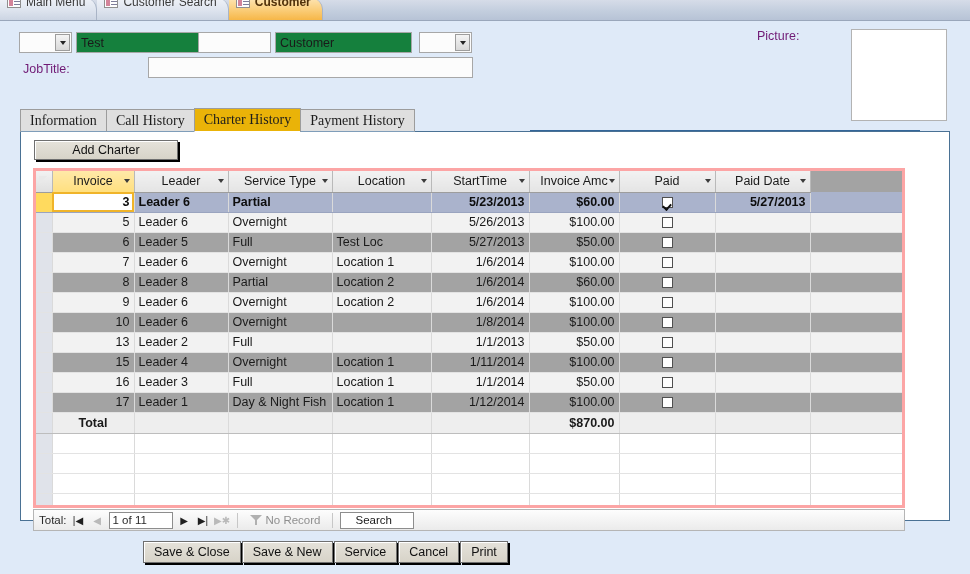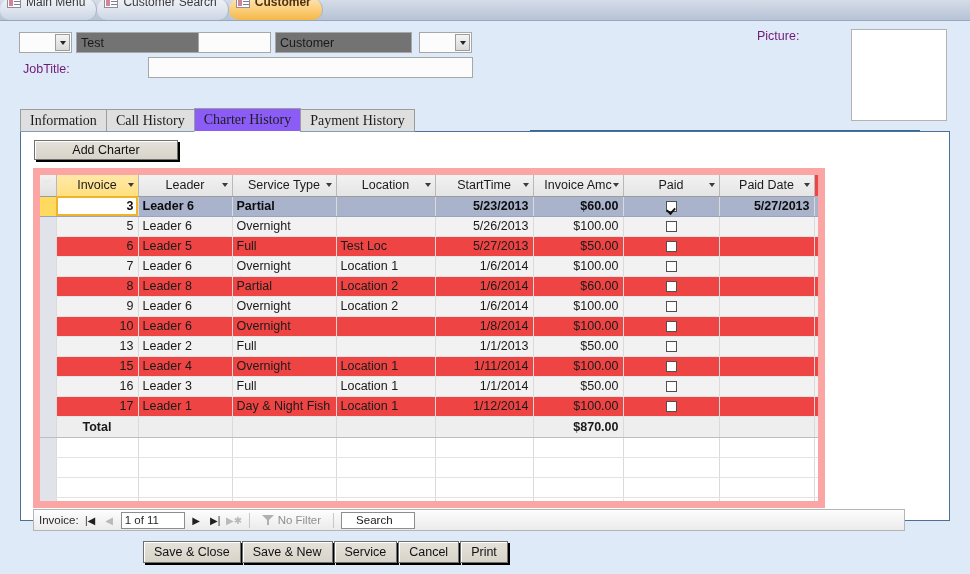--- a/index.html
+++ b/index.html
@@ -25,21 +25,20 @@
     display: flex; align-items: center;
     gap: 5px;
     padding: 0 11px 16px 7px;
     font-size: 12px;
     color: #3a3a3a;
     border-right: 1px solid #a9b4c6;
     border-top-right-radius: 10px;
     background: linear-gradient(to bottom, #eef1f7 0%, #dfe5ef 50%, #ccd5e3 100%);
     position: relative;
     white-space: nowrap;
-    border-radius: 10px;
   }
   .doc-tab.active {
     background: linear-gradient(to bottom, #fde3b0 0%, #fbcf7d 48%, #f6b748 100%);
     color: #50310a;
     font-weight: bold;
   }
   .form-icon {
     width: 14px; height: 12px;
     background: #fdfdfd;
     border: 1px solid #8f8f8f;
@@ -63,21 +62,21 @@
   
   .form-bg {
     position: absolute; left: 0; top: 21px;
     width: 970px; height: 553px;
     background: #dfeaf8;
   }
 
   
   .fld {
     position: absolute;
-    background: #737373;
+    background: #15803d;
     border: 1px solid #a7a7a7;
     font-size: 12.5px;
     color: #1a1a1a;
     display: flex; align-items: center;
     padding-left: 4px;
   }
   .fld.empty { background: #fcfcfc; }
   .combo-arrow {
     position: absolute; right: 1px; top: 1px; bottom: 1px;
     width: 15px;
@@ -117,21 +116,21 @@
     font-size: 14px;
     color: #1d1d1d;
     background: #dfdfdf;
     border: 1px solid #9c9c9c;
     border-bottom: 1px solid #7f9db9;
     margin-right: -1px;
     display: flex; align-items: center;
     white-space: nowrap;
   }
   .tab.active {
-    background: #8b5cf6;
+    background: #eab308;
     border-bottom-color: #ffffff;
     height: 24px;
   }
   .tabbody {
     position: absolute;
     left: 0; top: 23px;
     width: 930px; height: 390px;
     background: #ffffff;
     border: 1px solid #4a7194;
   }
@@ -149,23 +148,23 @@
   .add-charter {
     position: absolute;
     left: 13px; top: 8px;
     width: 144px; height: 20px;
   }
 
   
   .sheet {
     position: absolute;
     left: 12px; top: 36px;
-    width: 792px; height: 340px;
-    background: #ef4444;
-    border: 7px solid #fca5a5;
+    width: 872px; height: 340px;
+    background: #a3a3a3;
+    border: 3px solid #fca5a5;
     overflow: hidden;
   }
   table.grid {
     border-collapse: collapse;
     table-layout: fixed;
     width: 872px;
     font-size: 12.5px;
     color: #1a1a1a;
   }
   table.grid th {
@@ -667,33 +666,33 @@
               <td></td>
               <td></td>
               <td></td>
               <td></td>
             </tr>
           </tbody>
       </table>
     </div>
 
     <div class="navbar">
-      <span>Invoice:</span>
+      <span>Total:</span>
       <span class="nav-btn">|◀</span>
       <span class="nav-btn dim">◀</span>
       <span class="rec-box">
         <span>1 of 11</span>
       </span>
       <span class="nav-btn">▶</span>
       <span class="nav-btn">▶|</span>
       <span class="nav-btn dim">▶✱</span>
       <span class="nav-sep"></span>
       <span class="nofilter">
         <span class="funnel"></span>
-        <span>No Filter</span>
+        <span>No Record</span>
       </span>
       <span class="nav-sep"></span>
       <span class="search-box" title="Search">
         <span>Search</span>
       </span>
     </div>
 
   </div>
 </div>
 

